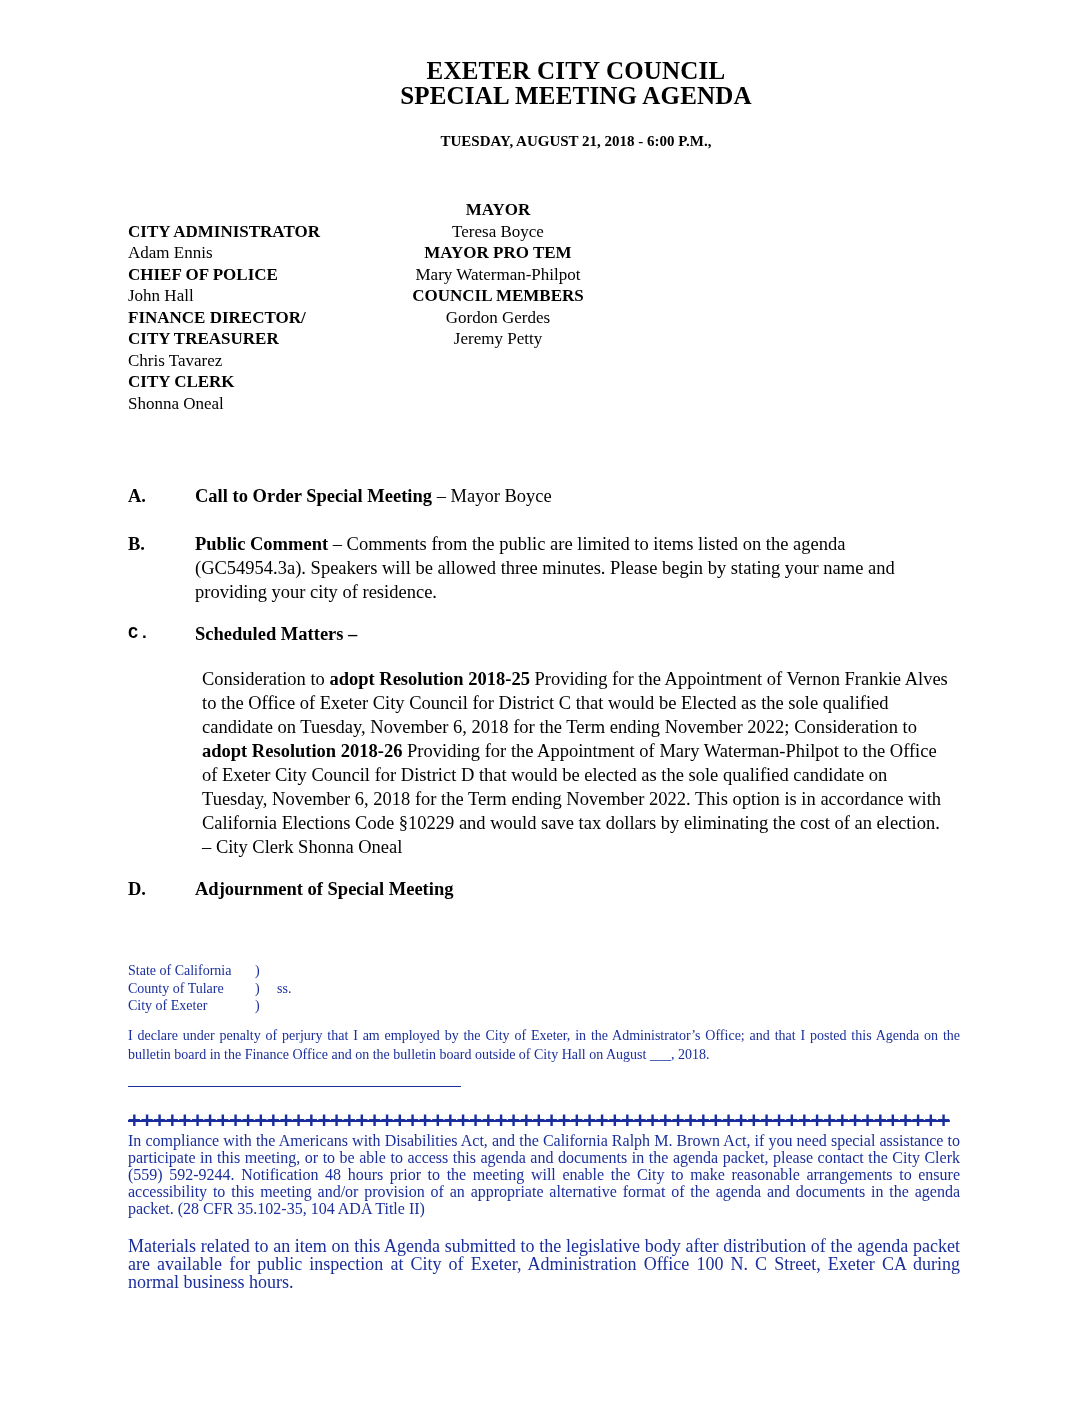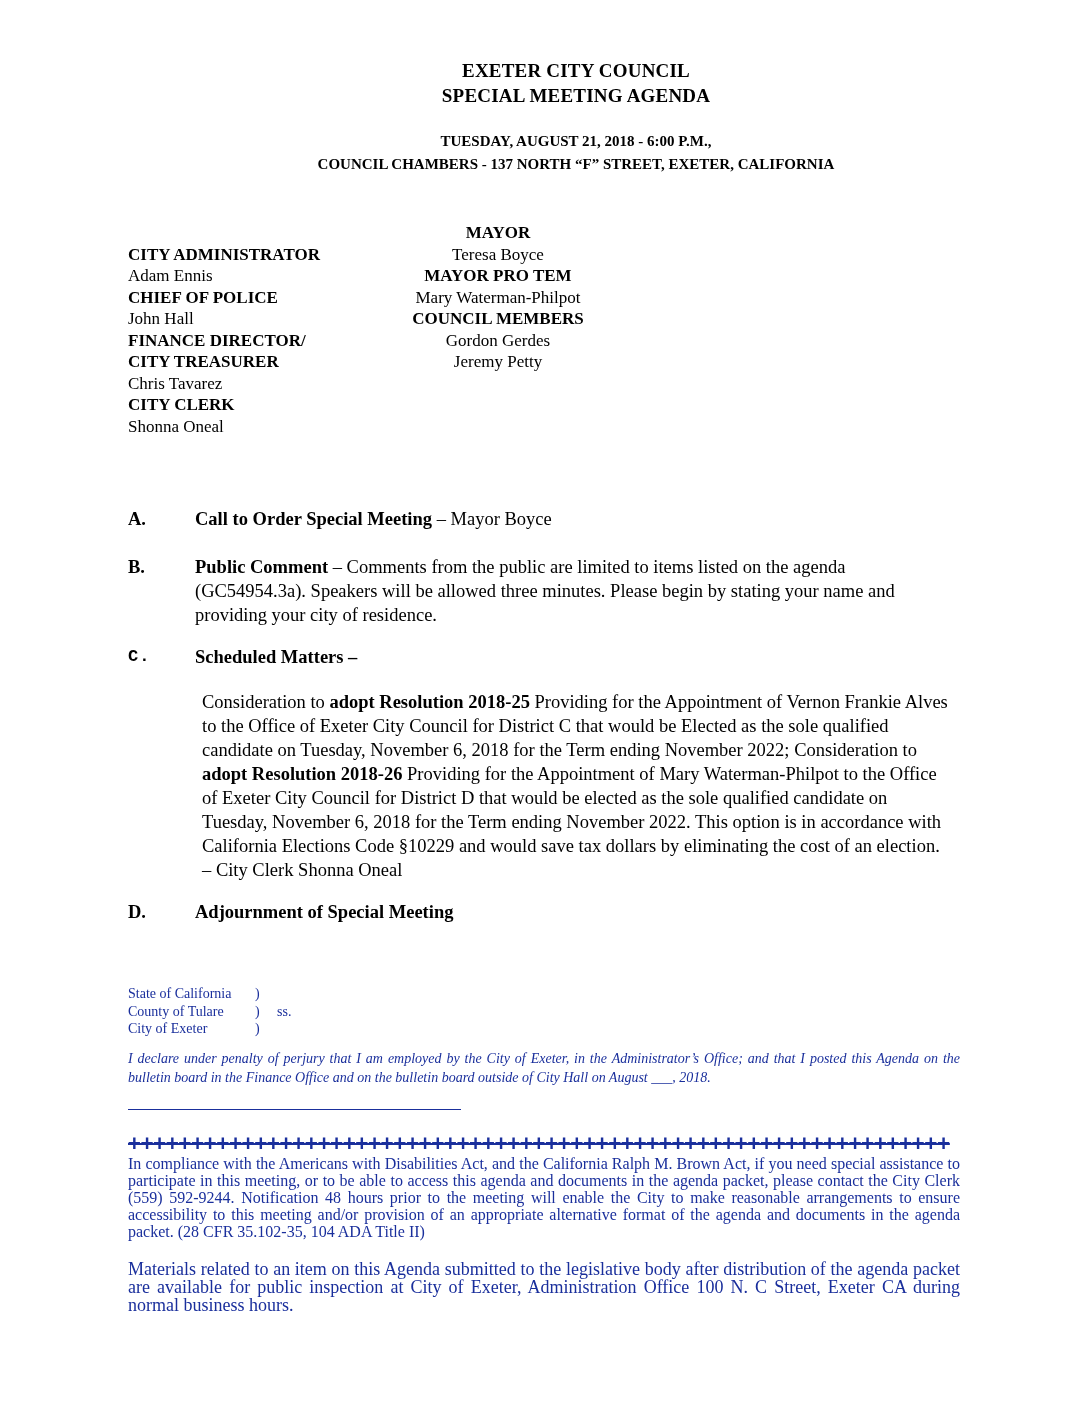--- a/index.html
+++ b/index.html
@@ -16,21 +16,21 @@
   .page{position:relative;width:1088px;height:1408px;overflow:hidden;background:#fff;}
 
   
   .doc-header{
     padding-top:58px;
     margin-left:128px;
     width:896px;
     text-align:center;
     font-weight:bold;
   }
-  .title-line{font-size:19px;line-height:25px;letter-spacing:.2px;}
+  .title-line{font-size:25px;line-height:25px;letter-spacing:.2px;}
   .meet-line{font-size:15px;line-height:23px;}
   .meet-first{margin-top:22px;}
 
   
   .officials{
     margin-top:46px;
     margin-left:128px;
     width:832px;
     display:grid;
     grid-template-columns:240px 260px 1fr 255px;
@@ -77,21 +77,20 @@
   }
   .notary-row{display:flex;}
   .notary-row .nlabel{width:127px;flex:0 0 127px;}
   .notary-row .nparen{width:22px;flex:0 0 22px;}
   .declaration{
     margin:11px 0 12px 128px;
     width:832px;
     font-size:14px;
     line-height:19.5px;
     text-align:justify;
-    font-style:italic;
   }
   .sigline{
     margin-top:21px;
     margin-left:128px;
     width:333px;
     border-bottom:1.5px solid var(--blue);
     height:0;
   }
   .plus-divider{
     margin-top:26px;
@@ -125,21 +124,20 @@
 </style>
 </head>
 <body>
 
 <div class="page">
 
   <header class="doc-header">
     <div class="title-line">EXETER CITY COUNCIL</div>
     <div class="title-line">SPECIAL MEETING AGENDA</div>
     <div class="meet-line meet-first">TUESDAY, AUGUST 21, 2018 - 6:00 P.M.,</div>
-    <div class="meet-line">COUNCIL CHAMBERS - 137 NORTH “F” STREET, EXETER, CALIFORNIA</div>
   </header>
 
   <section class="officials">
     <div class="col col-left">
       <div class="b">CITY ADMINISTRATOR</div>
       <div>Adam Ennis</div>
       <div class="b">CHIEF OF POLICE</div>
       <div>John Hall</div>
       <div class="b">FINANCE DIRECTOR/</div>
       <div class="b">CITY TREASURER</div>

